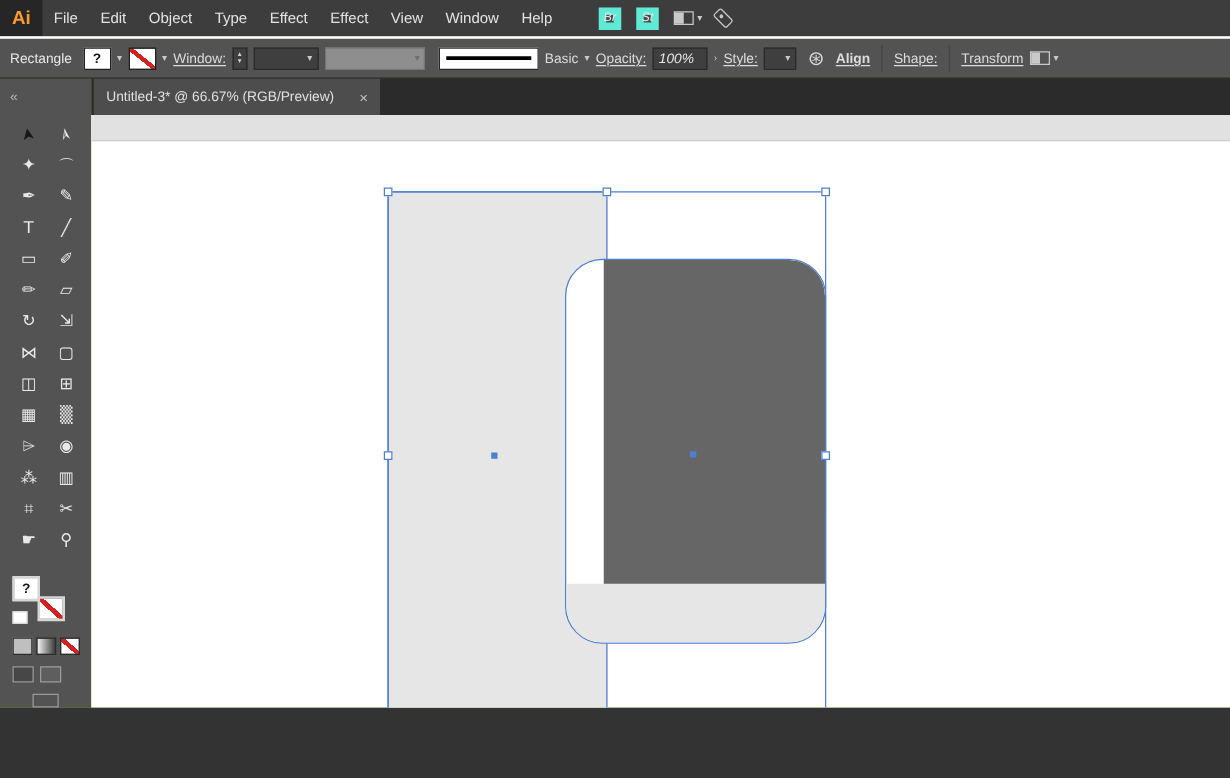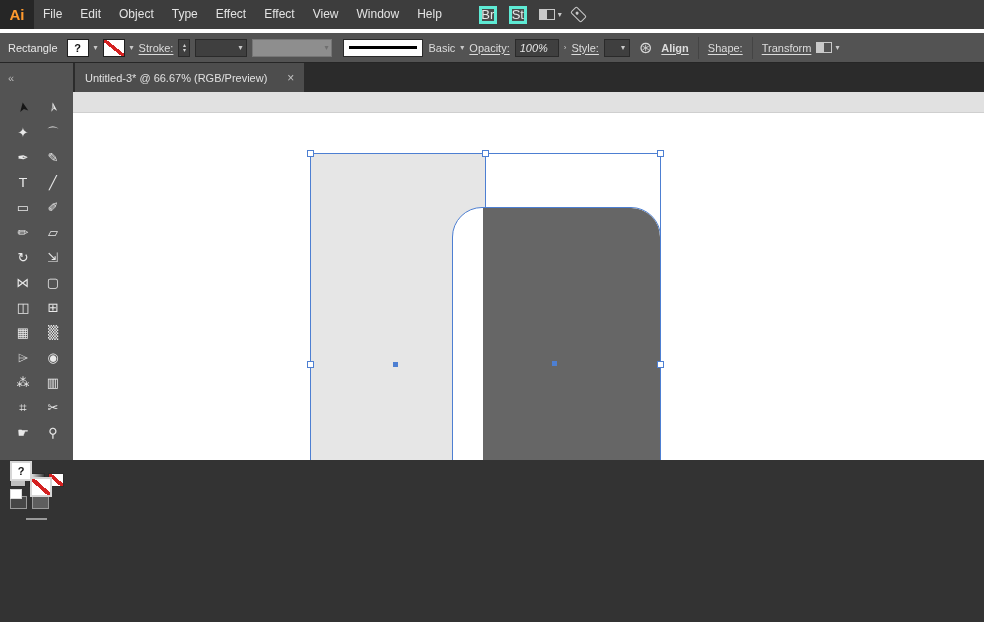--- a/index.html
+++ b/index.html
@@ -1,39 +1,39 @@
 <!DOCTYPE html>
 <html style="--accent_orange: #ff9a2e; --selection_blue: #4d7fd2; --shape_light_gray: #e6e6e6; --shape_dark_gray: #666666;"><head>
 <meta charset="utf-8">
 <style>
   * { margin:0; padding:0; box-sizing:border-box; }
   html,body { width:984px; height:622px; overflow:hidden; background:#333;
               font-family:"Liberation Sans", sans-serif; }
-  .app { width:984px; height:460px; display:flex; flex-direction:column; background:#84cc16; }
+  .app { width:984px; height:566px; display:flex; flex-direction:column; background:#84cc16; }
 
   
   .menubar { flex:0 0 29px; height:29px; background:#3d3d3d; display:flex; align-items:center; }
   .logo { width:34px; height:29px; background:#262626; color:var(--accent_orange,#ff9a2e);
           font-weight:bold; font-size:15px; display:flex; align-items:center; justify-content:center; }
   .menu-item { color:#e3e3e3; font-size:12px; padding:0 9px; line-height:29px; cursor:default; }
   .mb-right { display:flex; align-items:center; margin-left:28px; gap:12px; }
-  .sq-btn { width:18px; height:18px; border:3px solid #5eead4; background:#4a4a4a; color:#e6e6e6;
-            font-size:13px; display:flex; align-items:center; justify-content:center; }
+  .sq-btn { width:18px; height:18px; border:6px solid #5eead4; background:#4a4a4a; color:#e6e6e6;
+            font-size:10px; display:flex; align-items:center; justify-content:center;font-style:italic; }
   .arrange { display:flex; align-items:center; gap:3px; }
   .arrange-icon { width:16px; height:11px; border:1px solid #c9c9c9; position:relative; display:inline-block; }
   .arrange-icon::before { content:""; position:absolute; left:0; top:0; width:7px; height:100%; background:#c9c9c9; }
   .caret { color:#c9c9c9; font-size:8px; line-height:1; }
   .caret.dim { color:#6f6f6f; }
   .touch-icon { width:9px; height:15px; border:1px solid #c9c9c9; border-radius:2px;
                 transform:rotate(-45deg); position:relative; }
   .touch-icon::after { content:""; position:absolute; left:2px; top:3px; width:3px; height:3px;
                        background:#c9c9c9; border-radius:50%; }
 
   
-  .controlbar { flex:0 0 34px; height:34px; background:#535353; border-top:4px solid #ffffff;
+  .controlbar { flex:0 0 34px; height:34px; background:#535353; border-top:2px solid #ffffff;
                 border-bottom:1px solid #262626; display:flex; align-items:center; padding:0 8px;
                 gap:5px; color:#dcdcdc; font-size:11px; white-space:nowrap; }
   .cb-context { font-size:11px; color:#e8e8e8; margin-right:4px; }
   .cb-label { text-decoration:underline; text-underline-offset:2px; color:#dcdcdc; cursor:default; }
   .cb-label.bold { font-weight:bold;text-decoration:underline; }
   .swatch { width:22px; height:18px; background:#fff; border:1px solid #1f1f1f; display:flex;
             align-items:center; justify-content:center; font-size:11px; font-weight:bold; color:#111; }
   .swatch.stroke-none { background:linear-gradient(to top right,#fff 43%,#d42121 43%,#d42121 57%,#fff 57%); }
   .stepper { width:12px; height:18px; background:#3f3f3f; border:1px solid #2a2a2a; display:flex;
              flex-direction:column; align-items:center; justify-content:center; }
@@ -139,21 +139,21 @@
       <div class="touch-icon"></div>
     </div>
   </div>
 
   <div class="controlbar">
     <span class="cb-context">Rectangle</span>
     <span class="swatch">?</span>
     <span class="caret">▾</span>
     <span class="swatch stroke-none"></span>
     <span class="caret">▾</span>
-    <span class="cb-label">Stroke:</span>
+    <span class="cb-label">Window:</span>
     <span class="stepper">
       <span>▴</span>
       <span>▾</span>
     </span>
     <span class="field stroke-combo">
       <span class="caret">▾</span>
     </span>
     <span class="combo-disabled">
       <span class="caret dim">▾</span>
     </span>

